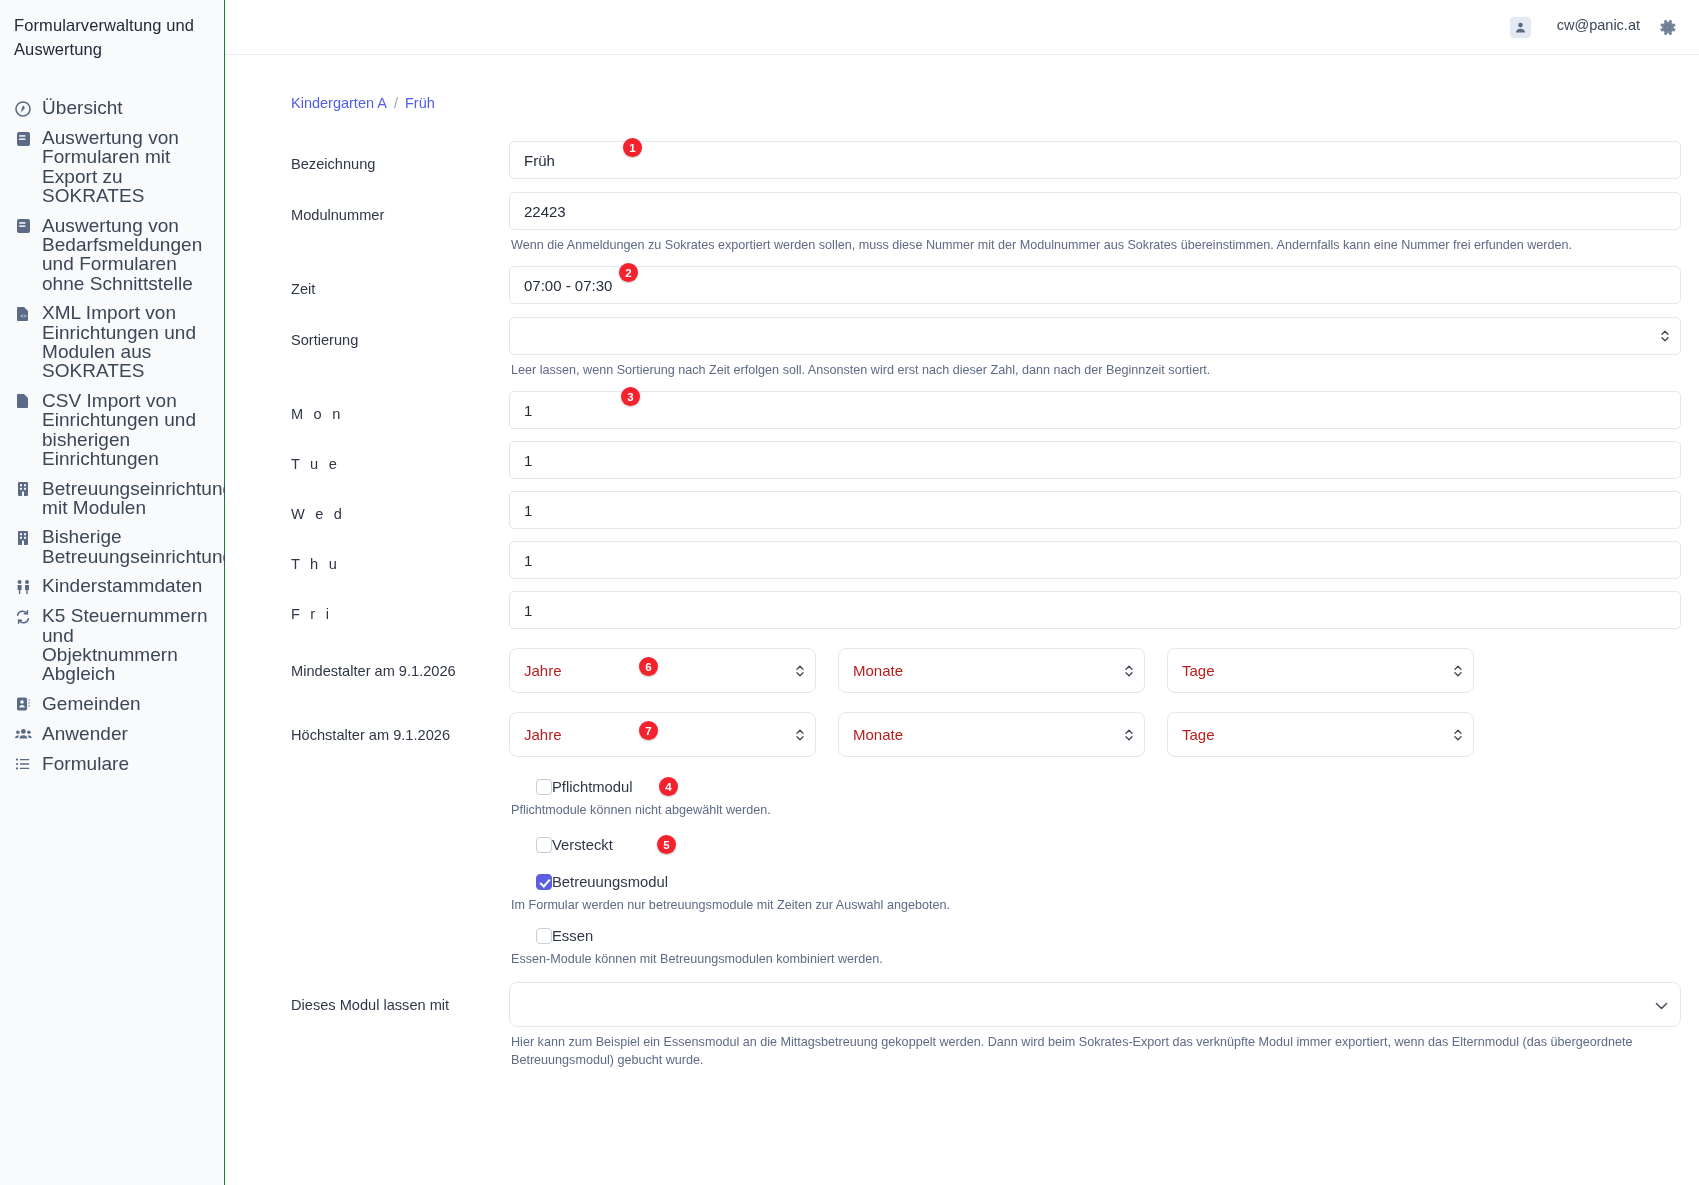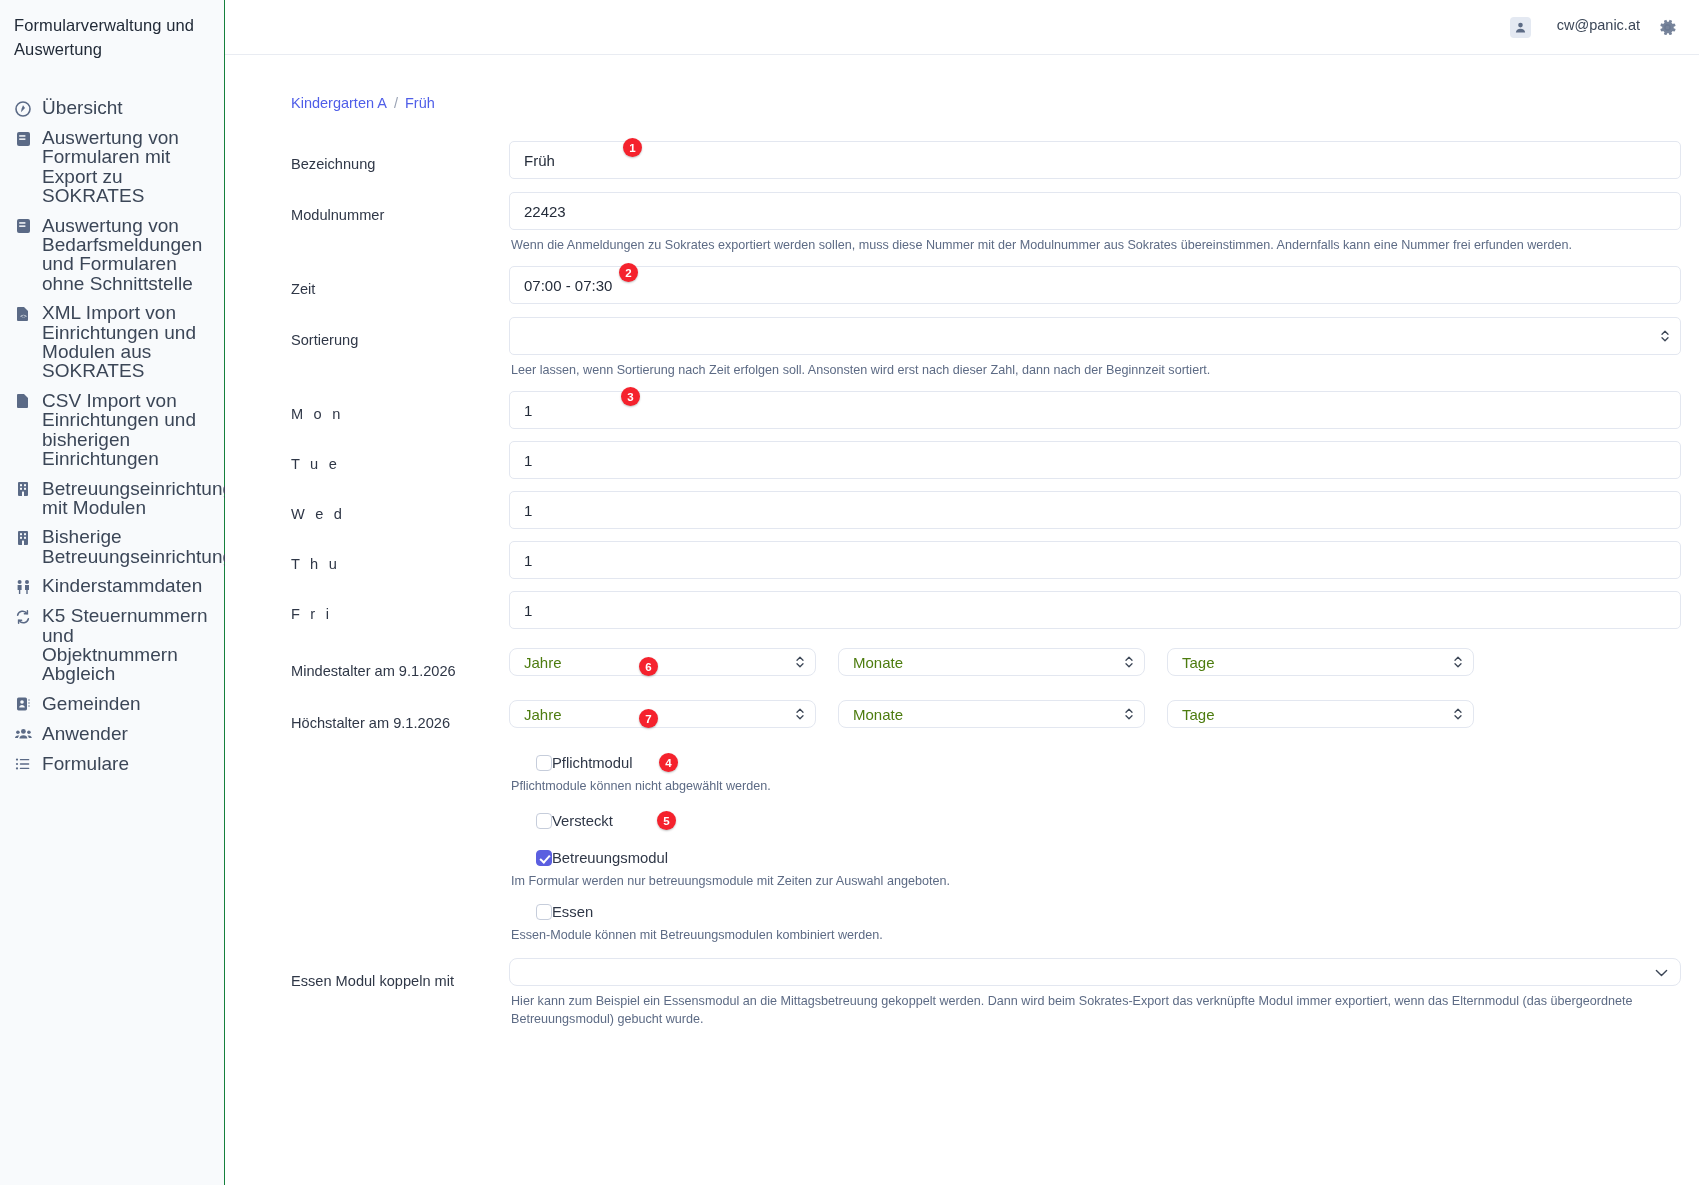--- a/index.html
+++ b/index.html
@@ -136,26 +136,26 @@
     margin: 6px 0 0 1px;
     padding-left: 1px;
   }
 
   .gap-sm { height: 12px; }
   .gap-md { height: 13px; }
 
   
   .select-wrap { position: relative; display: inline-block; }
   .select {
-    height: 28px;
+    height: 45px;
     border: 1px solid #e3e7f0;
     border-radius: 8px;
     background: #fff;
     font-size: 15px;
-    color: #4d7c0f;
+    color: #b91c1c;
     padding: 0 34px 0 14px;
     font-family: "Liberation Sans", sans-serif;
     appearance: none;
     -webkit-appearance: none;
     outline: none;
     cursor: pointer;
     width: 100%;
   }
   .stepper-ico {
     position: absolute;
@@ -646,21 +646,21 @@
             <span class="cbox"></span>
             <span class="cbox-label">Essen</span>
           </div>
           <div class="help help-indent">Essen-Module können mit Betreuungsmodulen kombiniert werden.</div>
         </div>
       </div>
 
       <div style="height:14px"></div>
 
       <div class="row">
-        <div class="row-label">Essen Modul koppeln mit</div>
+        <div class="row-label">Dieses Modul lassen mit</div>
         <div class="row-field">
           <div class="select-wrap" style="width:100%;">
             <select class="select">
               <option></option>
             </select>
             <span class="chev-ico">
               <svg width="13" height="8" viewBox="0 0 13 8" fill="none" stroke="currentColor" stroke-width="1.4" stroke-linecap="round" stroke-linejoin="round">
                   <path d="M1.4 1.6l5.1 5 5.1-5"></path>
                 </svg>
             </span>

